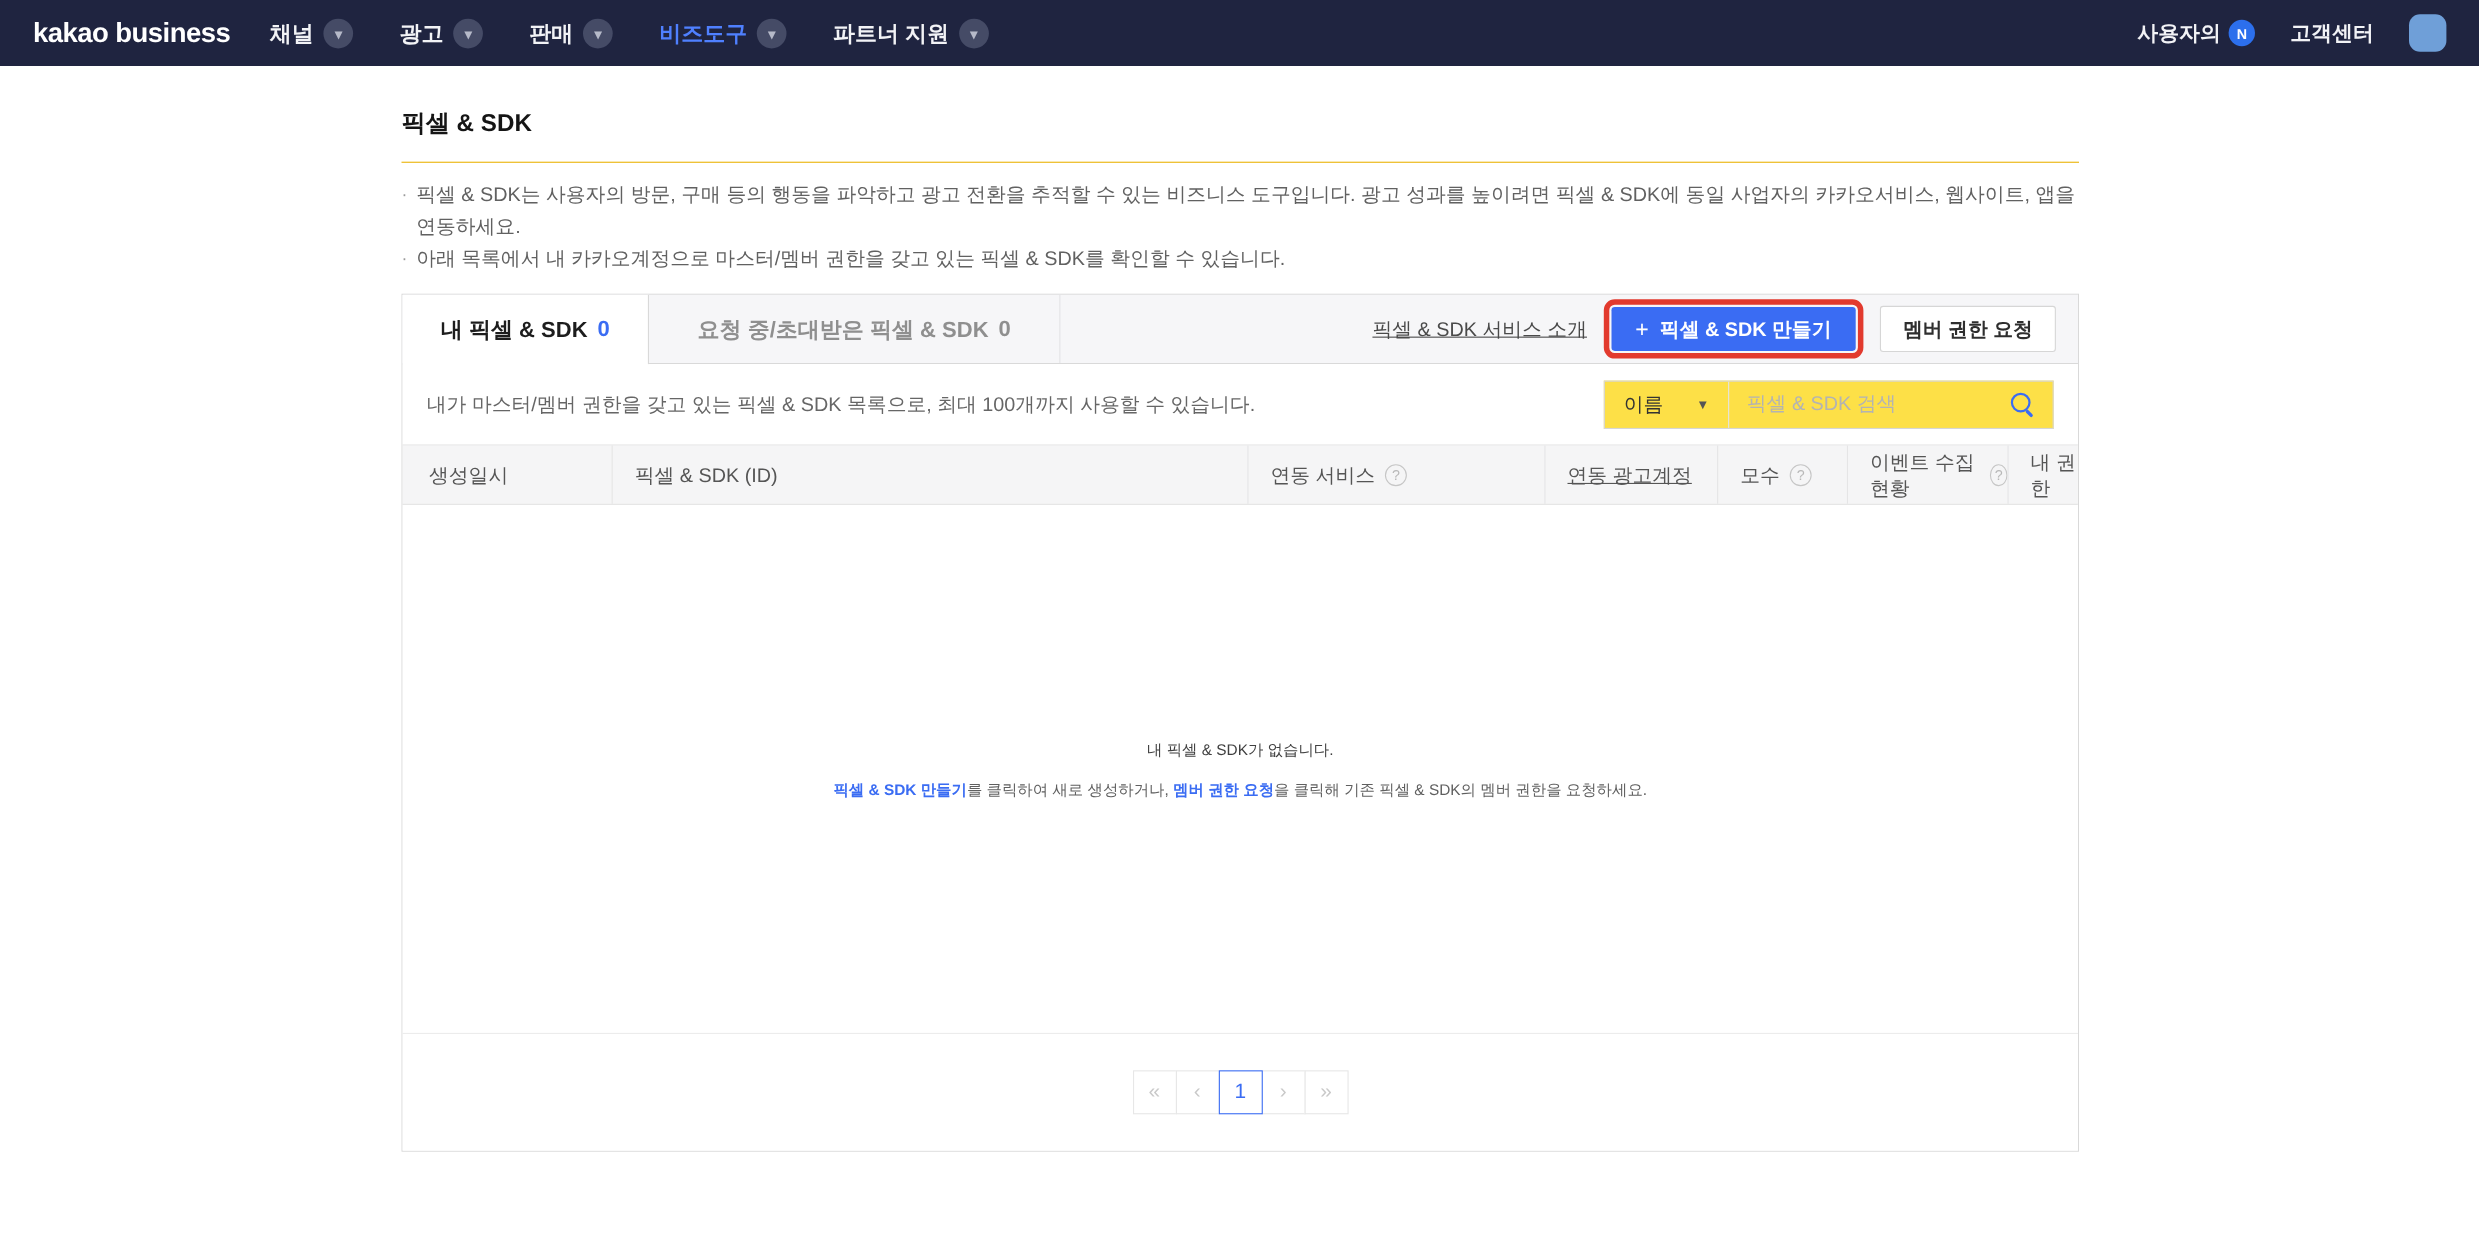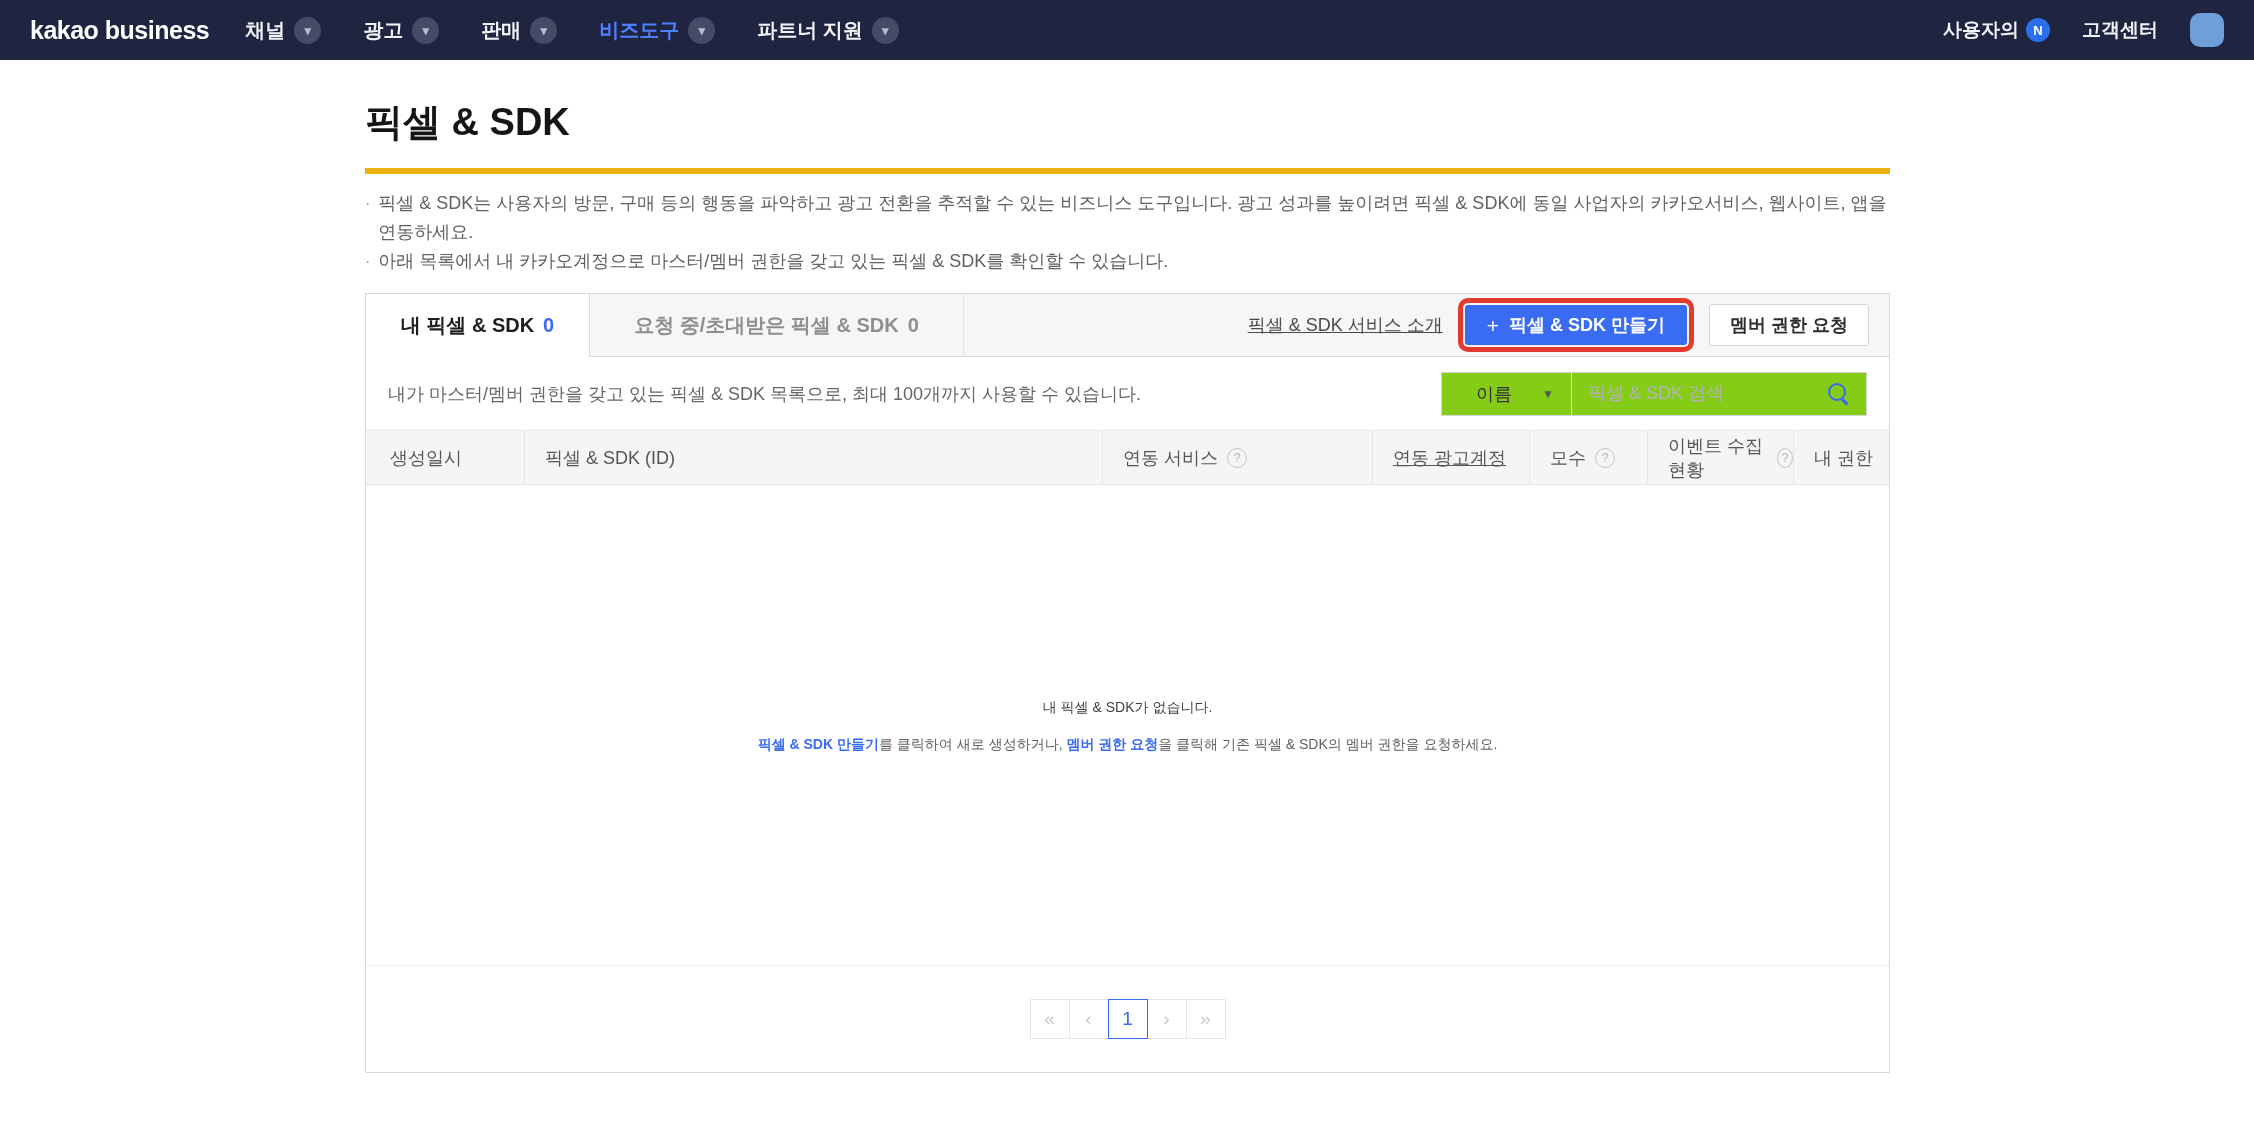--- a/index.html
+++ b/index.html
@@ -14,21 +14,21 @@
   .chev-circle { width:27px; height:27px; border-radius:50%; background:#454b66; color:#b6bac9;
                  display:flex; align-items:center; justify-content:center; font-size:13px; line-height:1; }
   .nav-right { margin-left:auto; display:flex; align-items:center; gap:32px; }
   .nav-right .txt { color:#f2f3f6; font-size:19px; font-weight:700; cursor:pointer; display:flex; align-items:center; gap:7px; }
   .badge-n { width:24px; height:24px; border-radius:50%; background:#2c6fec; color:#fff; font-size:13px; font-weight:700;
              display:inline-flex; align-items:center; justify-content:center; }
   .avatar { width:34px; height:34px; border-radius:10px; background:#6f9fd8; cursor:pointer; }
 
   
   .main { width:1525px; margin-left:365px; }
-  .page-title { padding:37px 0 20px; font-size:38px; font-weight:700; color:#151515; border-bottom:6px solid #eab308; }
+  .page-title { padding:37px 0 20px; font-size:22px; font-weight:700; color:#151515; border-bottom:1px solid #eab308; }
   .bullets { margin-top:15px; }
   .bullet-line { font-size:18px; color:#616161; line-height:29px; display:flex; }
   .bullet-dot { color:#9a9a9a; margin-right:8px; font-size:16px; }
 
   
   .panel { margin-top:17px; border:1px solid #d9d9d9; }
   .tabstrip { display:flex; height:63px; background:#f6f6f8; border-bottom:1px solid #d9d9d9; }
   .tab { display:flex; align-items:center; justify-content:center; font-size:20px; font-weight:700; cursor:pointer; }
   .tab.active { width:224px; background:#fff; border-right:1px solid #d9d9d9; color:#1d1d1d; margin-bottom:-1px; }
   .tab.active .count { color:#3a6cf3; margin-left:9px; }
@@ -39,37 +39,37 @@
   .ring { border:5px solid #e23a2e; border-radius:10px; padding:2px; }
   .btn-create { height:40px; border:none; border-radius:3px; background:#3a6cf3; color:#fff; font-size:18px; font-weight:700;
                 font-family:inherit; padding:0 22px; display:flex; align-items:center; gap:10px; cursor:pointer; white-space:nowrap; }
   .btn-create .plus { font-size:21px; font-weight:400; line-height:1; }
   .btn-member { height:42px; border:1px solid #d6d6d6; border-radius:3px; background:#fff; color:#2e2e2e; font-size:18px;
                 font-weight:600; font-family:inherit; padding:0 20px; cursor:pointer; white-space:nowrap; }
 
   
   .filter-row { height:73px; display:flex; align-items:center; justify-content:space-between; padding:0 22px; background:#fff; }
   .filter-desc { font-size:18px; color:#666; }
-  .search-box { display:flex; align-items:center; height:44px; border:1px solid #d6d6d6; background:#84cc16;padding-left:17px; }
+  .search-box { display:flex; align-items:center; height:44px; border:1px solid #d6d6d6; background:#fde047; }
   .sort-select { height:100%; display:flex; align-items:center; gap:30px; padding:0 17px; font-size:18px; color:#333;
                  border-right:1px solid #e4e4e4; cursor:pointer; }
   .caret { font-size:12px; color:#555; }
   .search-input { border:none; outline:none; width:250px; padding:0 16px; font-size:18px; color:#333; font-family:inherit; background:transparent; }
   .search-input::placeholder { color:#b3b3b3; }
   .search-btn { border:none; background:none; padding:0 16px 0 6px; cursor:pointer; display:flex; align-items:center; }
   .mag { position:relative; width:22px; height:22px; }
   .mag::before { content:""; position:absolute; left:0; top:0; width:14px; height:14px; border:2.5px solid #3a6cf3; border-radius:50%; }
   .mag::after { content:""; position:absolute; left:15px; top:15px; width:8px; height:2.5px; background:#3a6cf3; transform:rotate(45deg); transform-origin:0 0; border-radius:2px; }
 
   
   .thead { display:flex; height:55px; background:#f5f5f6; border-top:1px solid #eaeaea; border-bottom:1px solid #e3e3e3;
            font-size:18px; color:#555; }
   .th { display:flex; align-items:center; gap:9px; padding-left:20px; border-left:1px solid #e5e5e6; }
   .th:first-child { border-left:none; padding-left:24px; }
-  .w-created { width:158px; } .w-id { width:578px; } .w-service { width:270px; } .w-account { width:157px;text-decoration:underline; }
+  .w-created { width:158px; } .w-id { width:578px;margin-left:32px; } .w-service { width:270px; } .w-account { width:157px;text-decoration:underline; }
   .w-model { width:118px; } .w-event { width:146px; } .w-perm { flex:1; }
   .help { width:20px; height:20px; border-radius:50%; border:1px solid #c6c6c6; color:#b8b8b8; font-size:13px;
           display:inline-flex; align-items:center; justify-content:center; cursor:pointer; }
 
   .tbody { height:481px; border-bottom:1px solid #ececec; display:flex; align-items:center; justify-content:center; background:#fff; }
   .empty { text-align:center; font-size:14px; line-height:30px; }
   .empty-title { color:#3f3f3f; margin-bottom:7px; }
   .empty-desc { color:#5f5f5f; }
   .empty-link { color:#3a6cf3; font-weight:700; cursor:pointer; }
 

